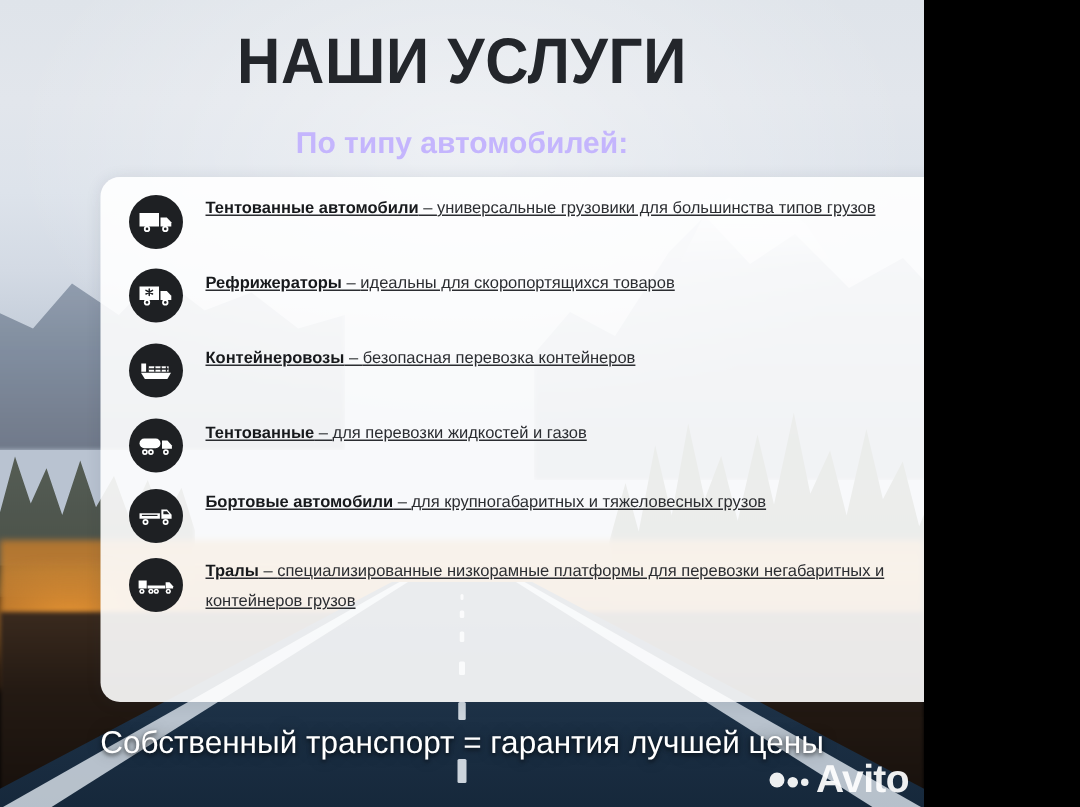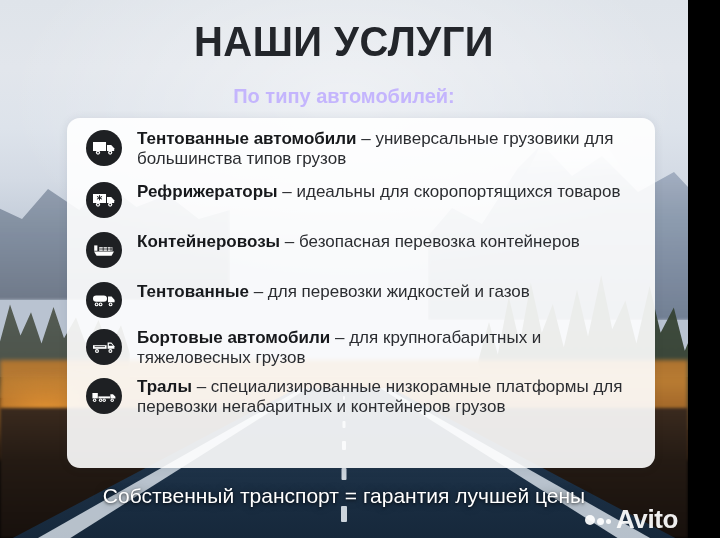--- a/index.html
+++ b/index.html
@@ -2,21 +2,21 @@
 <html><head>
 <meta charset="utf-8">
 <style>
   html, body {
     margin: 0;
     padding: 0;
     background: #000;
   }
   #stage {
     position: relative;
-    width: 688px;
+    width: 616px;
     height: 538px;
     overflow: hidden;
     font-family: "Liberation Sans", sans-serif;
     -webkit-font-smoothing: antialiased;
   }
 
   
   .bg-layer { position: absolute; inset: 0; }
 
   
@@ -190,24 +190,25 @@
     border-radius: 50%;
     background: #1e2023;
     display: flex;
     align-items: center;
     justify-content: center;
     margin-top: 5px;
   }
   .row .ico svg { display: block; }
   .row .txt {
     margin-left: 15px;
-    font-size: 17px;
+    font-size: 11px;
     line-height: 20px;
     color: #2b2d31;
     padding-top: 5px;
+    text-decoration: underline;
   }
   .row .txt b { font-weight: 700; color: #17191c; }
   .row.tall .txt { padding-top: 1px; }
   .row.tall .ico { margin-top: 2px; }
 
   
   .row.r1 { margin-bottom: 8px; }
   .row.r2 { margin-bottom: 9px; }
   .row.r3 { margin-bottom: 9px; }
   .row.r4 { margin-bottom: 9px; }

